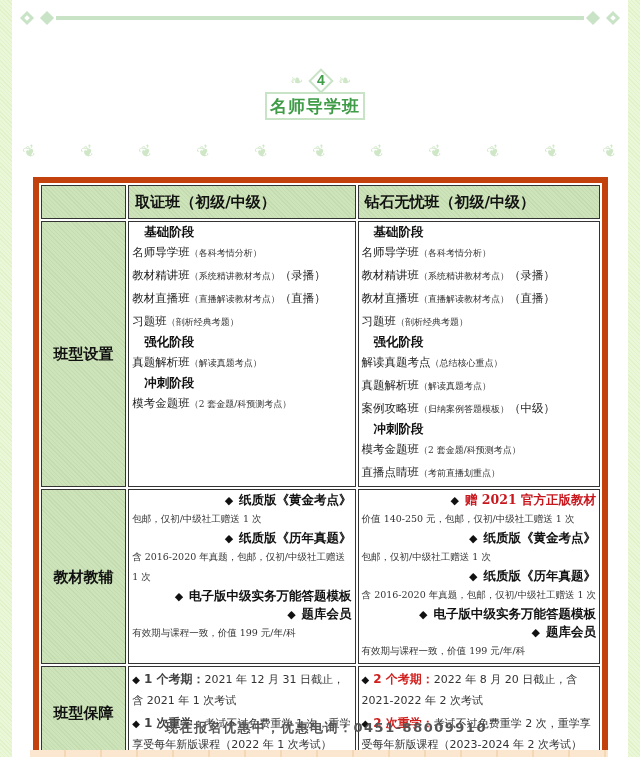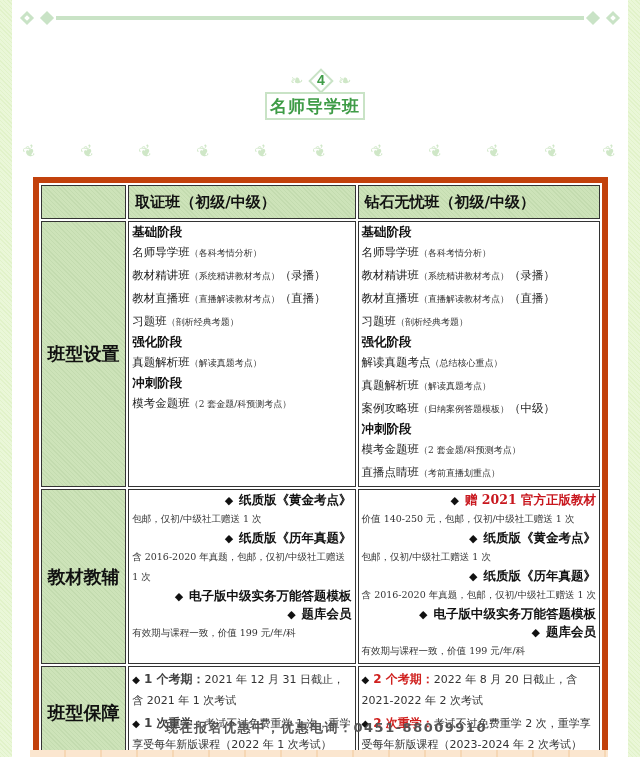--- a/index.html
+++ b/index.html
@@ -50,26 +50,26 @@
   
   .course-table {
     position: absolute; left: 33px; top: 177px; width: 575px;
     border: 6px solid #c2410c; border-collapse: separate; border-spacing: 2px;
     background: #fff;
   }
   .course-table td {
     border: 1px solid #333; vertical-align: top;
   }
   .col-label { width: 91px; background: #c8dfb4; background-image: repeating-linear-gradient(45deg, #c3dbaf 0 1px, #cde3b9 1px 3px); text-align: center; vertical-align: middle !important; }
-  .row-label { font-size: 18px; font-weight: bold; color: #111; font-family: "DejaVu Serif", serif; }
+  .row-label { font-size: 15px; font-weight: bold; color: #111; font-family: "DejaVu Serif", serif; }
   .head-cell { background: #c8dfb4; background-image: repeating-linear-gradient(45deg, #c3dbaf 0 1px, #cde3b9 1px 3px); height: 34px; vertical-align: middle !important; padding-left: 6px; }
   .head-text { font-family: "DejaVu Serif", serif; font-size: 15px; font-weight: bold; color: #111; }
   .content { padding: 1px 3px 2px 3px; font-family: "DejaVu Serif", serif; }
   .c1 { width: 228px; }
-  .stage { font-size: 12.5px; font-weight: bold; line-height: 18px; color: #111; }
+  .stage { font-size: 12.5px; font-weight: bold; line-height: 18px; color: #111; margin-left: 12px; }
   .course-line { font-size: 11.5px; line-height: 22px; color: #222; white-space: nowrap; }
   .course-line .note { font-size: 9px; color: #333; }
   .bullet-line { font-size: 12.5px; font-weight: bold; line-height: 17px; color: #111; white-space: nowrap; text-align: right; }
   .bullet-line.red { color: #c8161d; }
   .bullet-line .dia { color: #111; font-size: 11px; margin-right: 6px; }
   .sub-note { font-size: 9.5px; line-height: 20px; color: #333; white-space: nowrap; }
   .guarantee { font-family: "DejaVu Sans", sans-serif; font-size: 11px; line-height: 21px; color: #333; padding: 2px 3px 4px 3px; }
   .guarantee .gkey { font-weight: bold; color: #404040; font-size: 12px; }
   .guarantee .gkey.red { color: #d0201e; }
   .guarantee .dia { font-size: 10px; color: #111; margin-right: 4px; }

